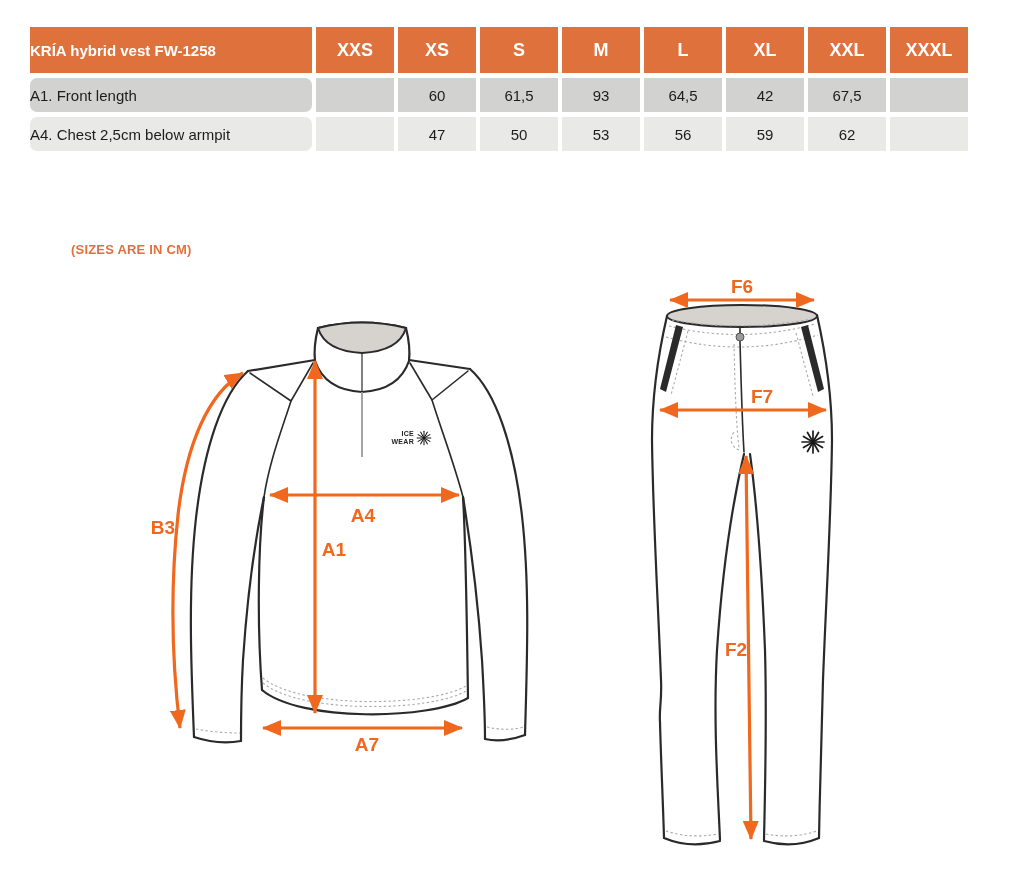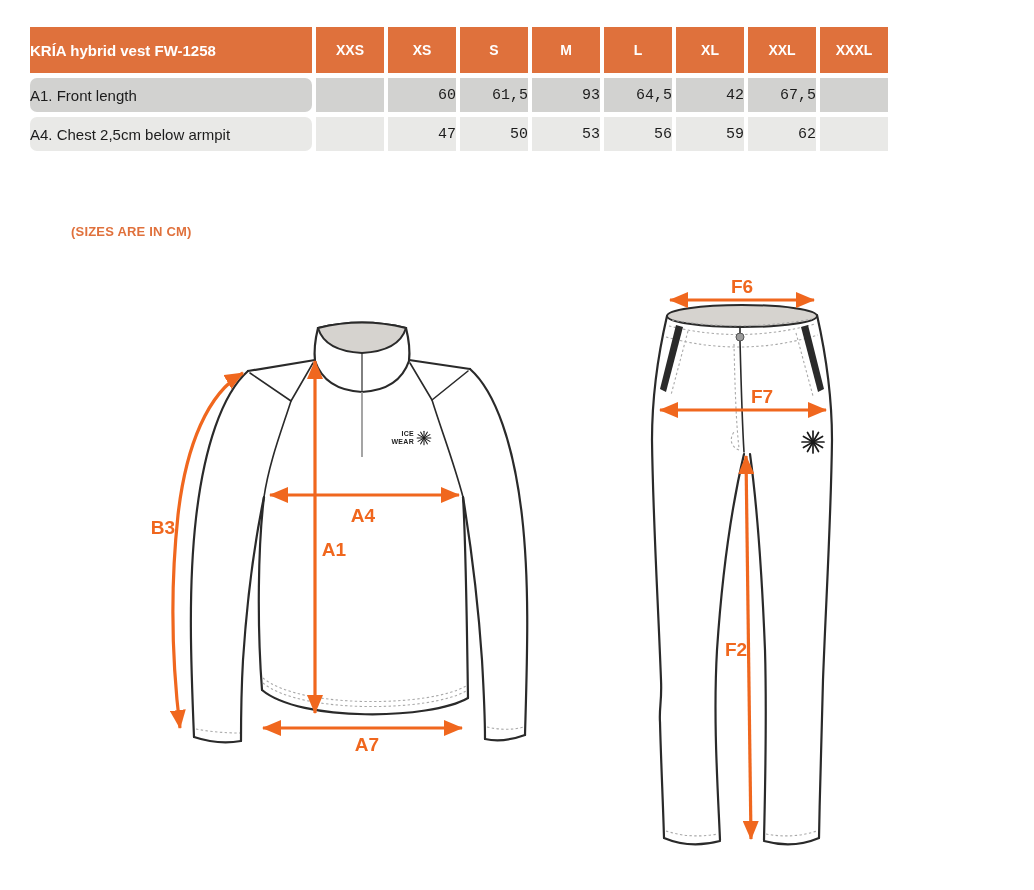--- a/index.html
+++ b/index.html
@@ -11,28 +11,28 @@
   }
   html,body{margin:0;padding:0;background:#fff;}
   .stage{position:relative;width:1034px;height:890px;background:#fff;overflow:hidden;
          font-family:"Liberation Sans",sans-serif;}
   
   .table-wrap{position:absolute;left:26px;top:22px;}
   table.size-chart{border-collapse:separate;border-spacing:4px 5px;table-layout:fixed;}
   table.size-chart th,table.size-chart td{padding:0;vertical-align:middle;}
   th.title-cell{width:282px;height:46px;background:var(--c-header_bg);color:var(--c-header_text);
     text-align:left;padding-left:40px;font-size:15px;font-weight:bold;}
-  th.size-cell{width:68px;height:46px;background:var(--c-header_bg);color:var(--c-header_text);
-    text-align:center;font-size:14px;font-weight:bold;}
+  th.size-cell{width:78px;height:46px;background:var(--c-header_bg);color:var(--c-header_text);
+    text-align:center;font-size:18px;font-weight:bold;}
   td.label-cell{height:34px;text-align:left;padding-left:40px;font-size:15px;color:var(--c-cell_text);border-radius:7px;}
-  td.value-cell{height:34px;text-align:right;font-size:15px;color:var(--c-cell_text);font-family:Liberation Mono, monospace;}
+  td.value-cell{height:34px;text-align:center;font-size:15px;color:var(--c-cell_text);}
   tr.row-dark td{background:var(--c-row_dark);}
   tr.row-light td{background:var(--c-row_light);}
   
-  .units-note{position:absolute;left:71px;top:224px;font-size:13px;font-weight:600;
+  .units-note{position:absolute;left:71px;top:242px;font-size:13px;font-weight:600;
     color:var(--c-note_text);letter-spacing:.2px;}
   
   svg.diagram{position:absolute;left:0;top:0;}
   .outline{stroke:var(--c-outline);stroke-width:2.2;fill:none;stroke-linecap:round;stroke-linejoin:round;}
   .seam{stroke:var(--c-outline);stroke-width:1.6;fill:none;stroke-linecap:round;stroke-linejoin:round;}
   .thin{stroke:var(--c-outline);stroke-width:1.2;fill:none;}
   .shade-fill{fill:var(--c-shade);stroke:var(--c-outline);stroke-width:2;}
   .zip{stroke:var(--c-zipper);stroke-width:1.8;fill:none;}
   .stitchline{stroke:var(--c-stitch);stroke-width:1.1;stroke-dasharray:2.4 2.4;fill:none;}
   .slash{fill:var(--c-outline);stroke:none;}

